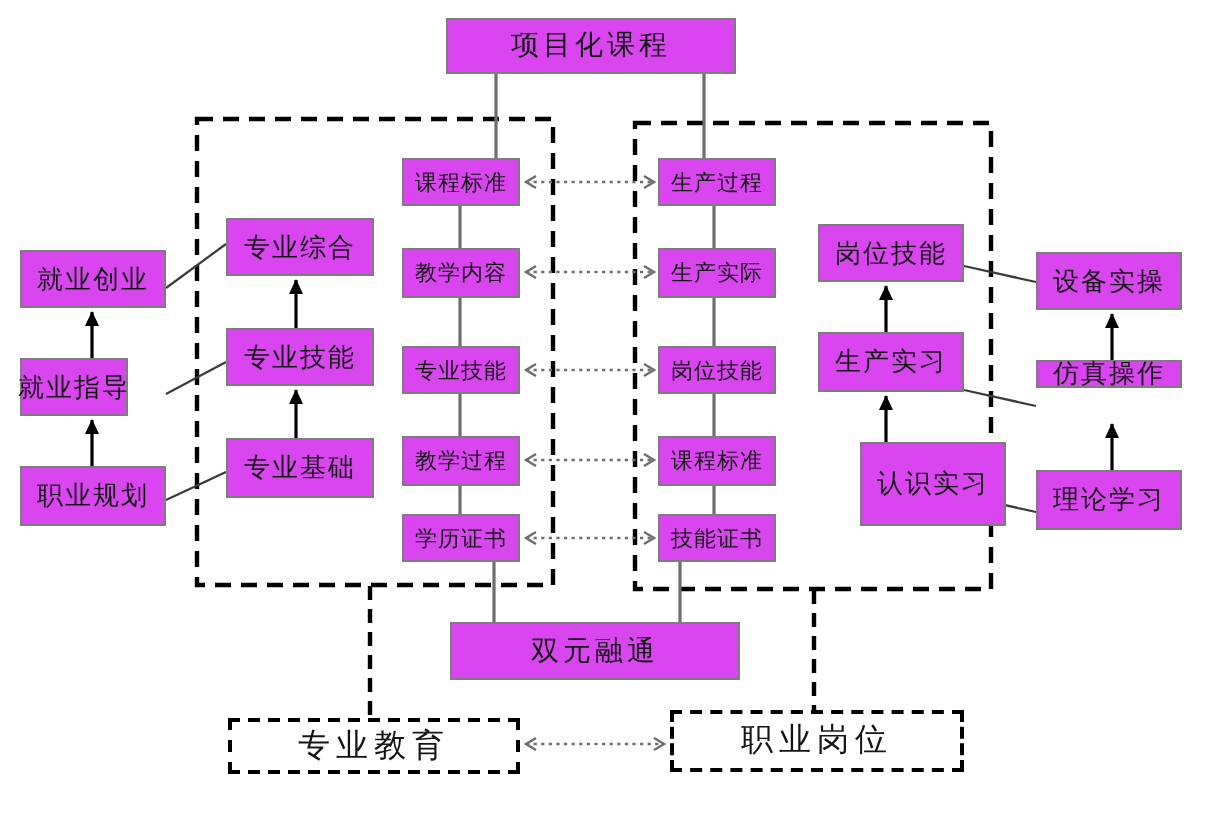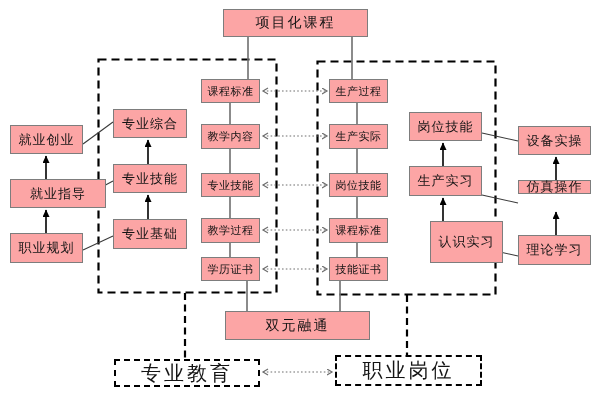--- a/index.html
+++ b/index.html
@@ -2,28 +2,28 @@
 <html><head>
 <meta charset="utf-8">
 <style>
   html,body{margin:0;padding:0;background:#fff;}
   #canvas{
     position:relative;width:605px;height:412px;background:#ffffff;overflow:hidden;
     font-family:"Liberation Sans","DejaVu Sans",sans-serif;
   }
   #connector-layer{position:absolute;left:0;top:0;}
   .node{
-    position:absolute;box-sizing:border-box;background:#fca5a5;
+    position:absolute;box-sizing:border-box;background:#d946ef;
     border:1.5px solid #7d7d7d;
     display:flex;align-items:center;justify-content:center;
     color:#141414;font-size:13px;letter-spacing:1px;white-space:nowrap;
   }
   .n-sm{font-size:11px;letter-spacing:0.5px;}
   .n-xl{font-size:14px;letter-spacing:2px;}
-  .n-dash{border:2px dashed #000;background:transparent;font-size:20px;letter-spacing:3px;text-align:center;}
+  .n-dash{border:2px dashed #000;background:transparent;font-size:16px;letter-spacing:3px;text-align:center;}
 </style>
 </head>
 <body>
 
 <div id="canvas">
 
   <svg id="connector-layer" width="605" height="412" viewBox="0 0 605 412" xmlns="http://www.w3.org/2000/svg">
     <defs>
       <marker id="tri" orient="auto" markerUnits="userSpaceOnUse" markerWidth="10" markerHeight="9" refX="7" refY="3.5">
         <path d="M0,0 L7.5,3.5 L0,7 Z" fill="#000"></path>
@@ -84,21 +84,21 @@
 
     <g stroke="#000" stroke-width="2.2" stroke-dasharray="7,4.5">
       <line x1="185" y1="293" x2="185" y2="359"></line>
       <line x1="407" y1="295" x2="407" y2="355"></line>
     </g>
   </svg>
 
   <div class="node n-xl" style="left:223px;top:9px;width:145px;height:28px">项目化课程</div>
 
   <div class="node" style="left:10px;top:125px;width:73px;height:29px">就业创业</div>
-  <div class="node" style="left:10px;top:179px;width:96px;height:29px">就业指导</div>
+  <div class="node" style="left:10px;top:179px;width:54px;height:29px">就业指导</div>
   <div class="node" style="left:10px;top:233px;width:73px;height:30px">职业规划</div>
 
   <div class="node" style="left:113px;top:109px;width:74px;height:29px">专业综合</div>
   <div class="node" style="left:113px;top:164px;width:74px;height:29px">专业技能</div>
   <div class="node" style="left:113px;top:219px;width:74px;height:30px">专业基础</div>
 
   <div class="node n-sm" style="left:201px;top:79px;width:59px;height:24px">课程标准</div>
   <div class="node n-sm" style="left:201px;top:124px;width:59px;height:25px">教学内容</div>
   <div class="node n-sm" style="left:201px;top:173px;width:59px;height:24px">专业技能</div>
   <div class="node n-sm" style="left:201px;top:218px;width:59px;height:25px">教学过程</div>

